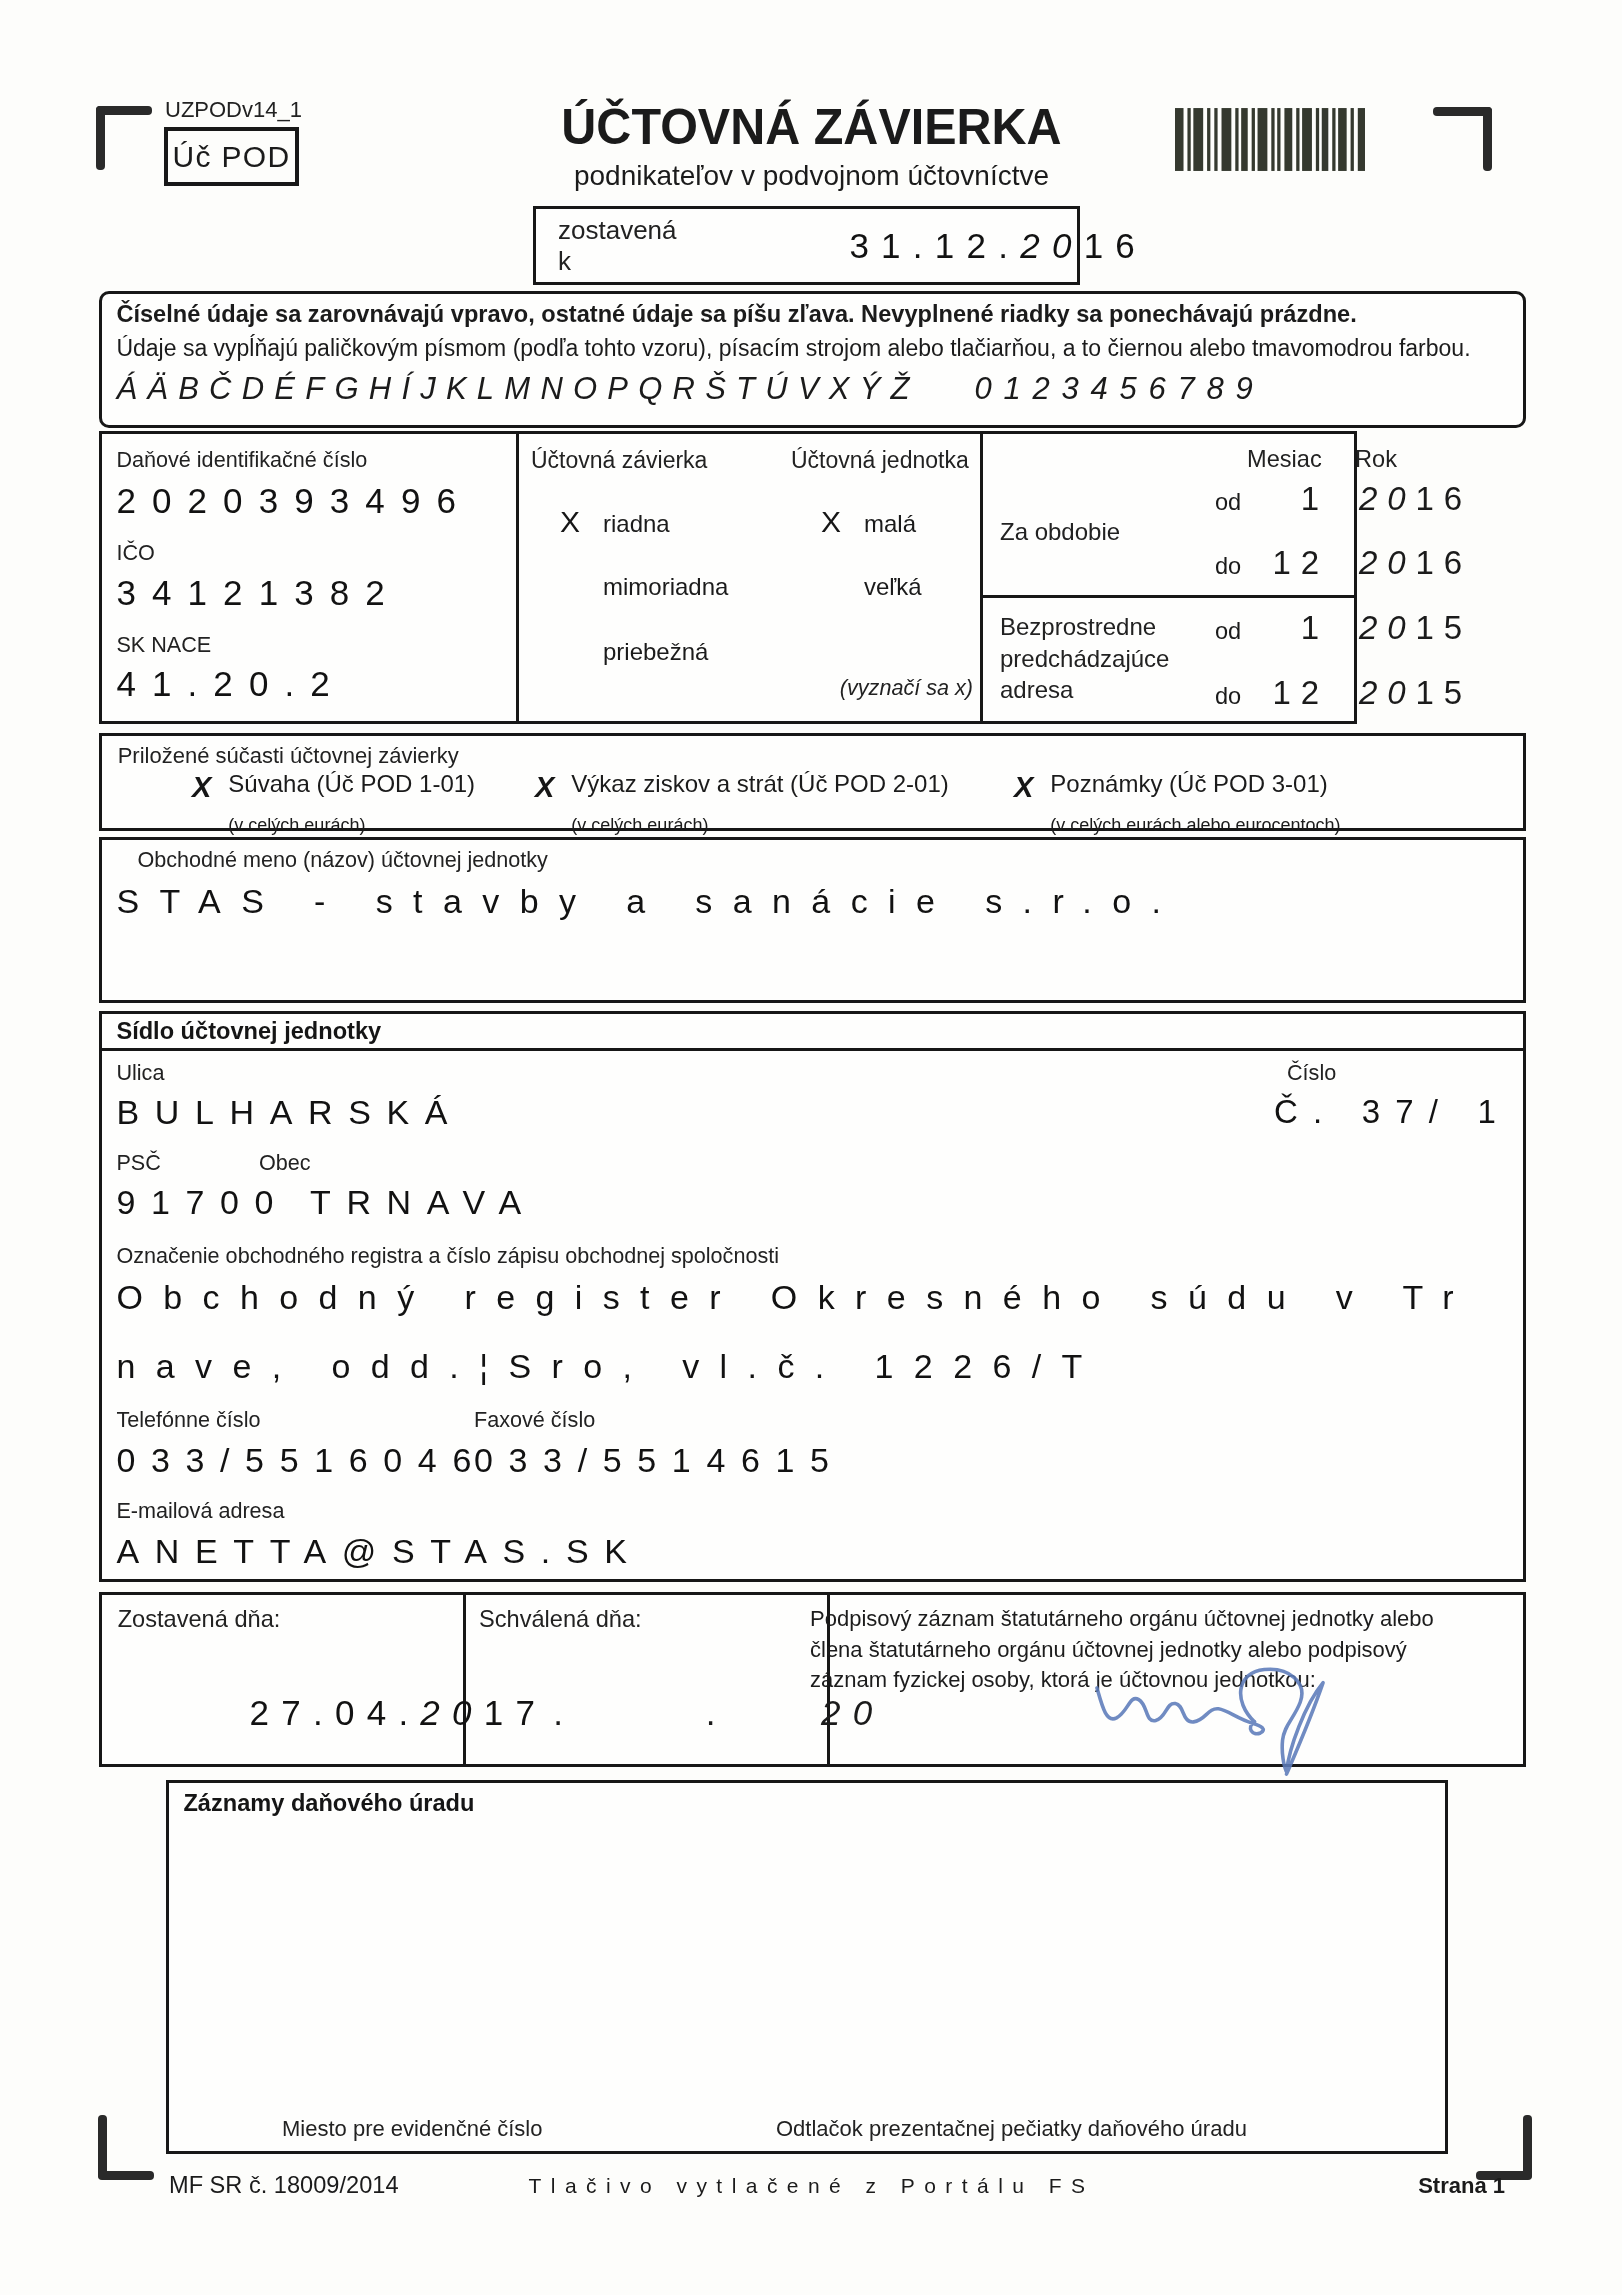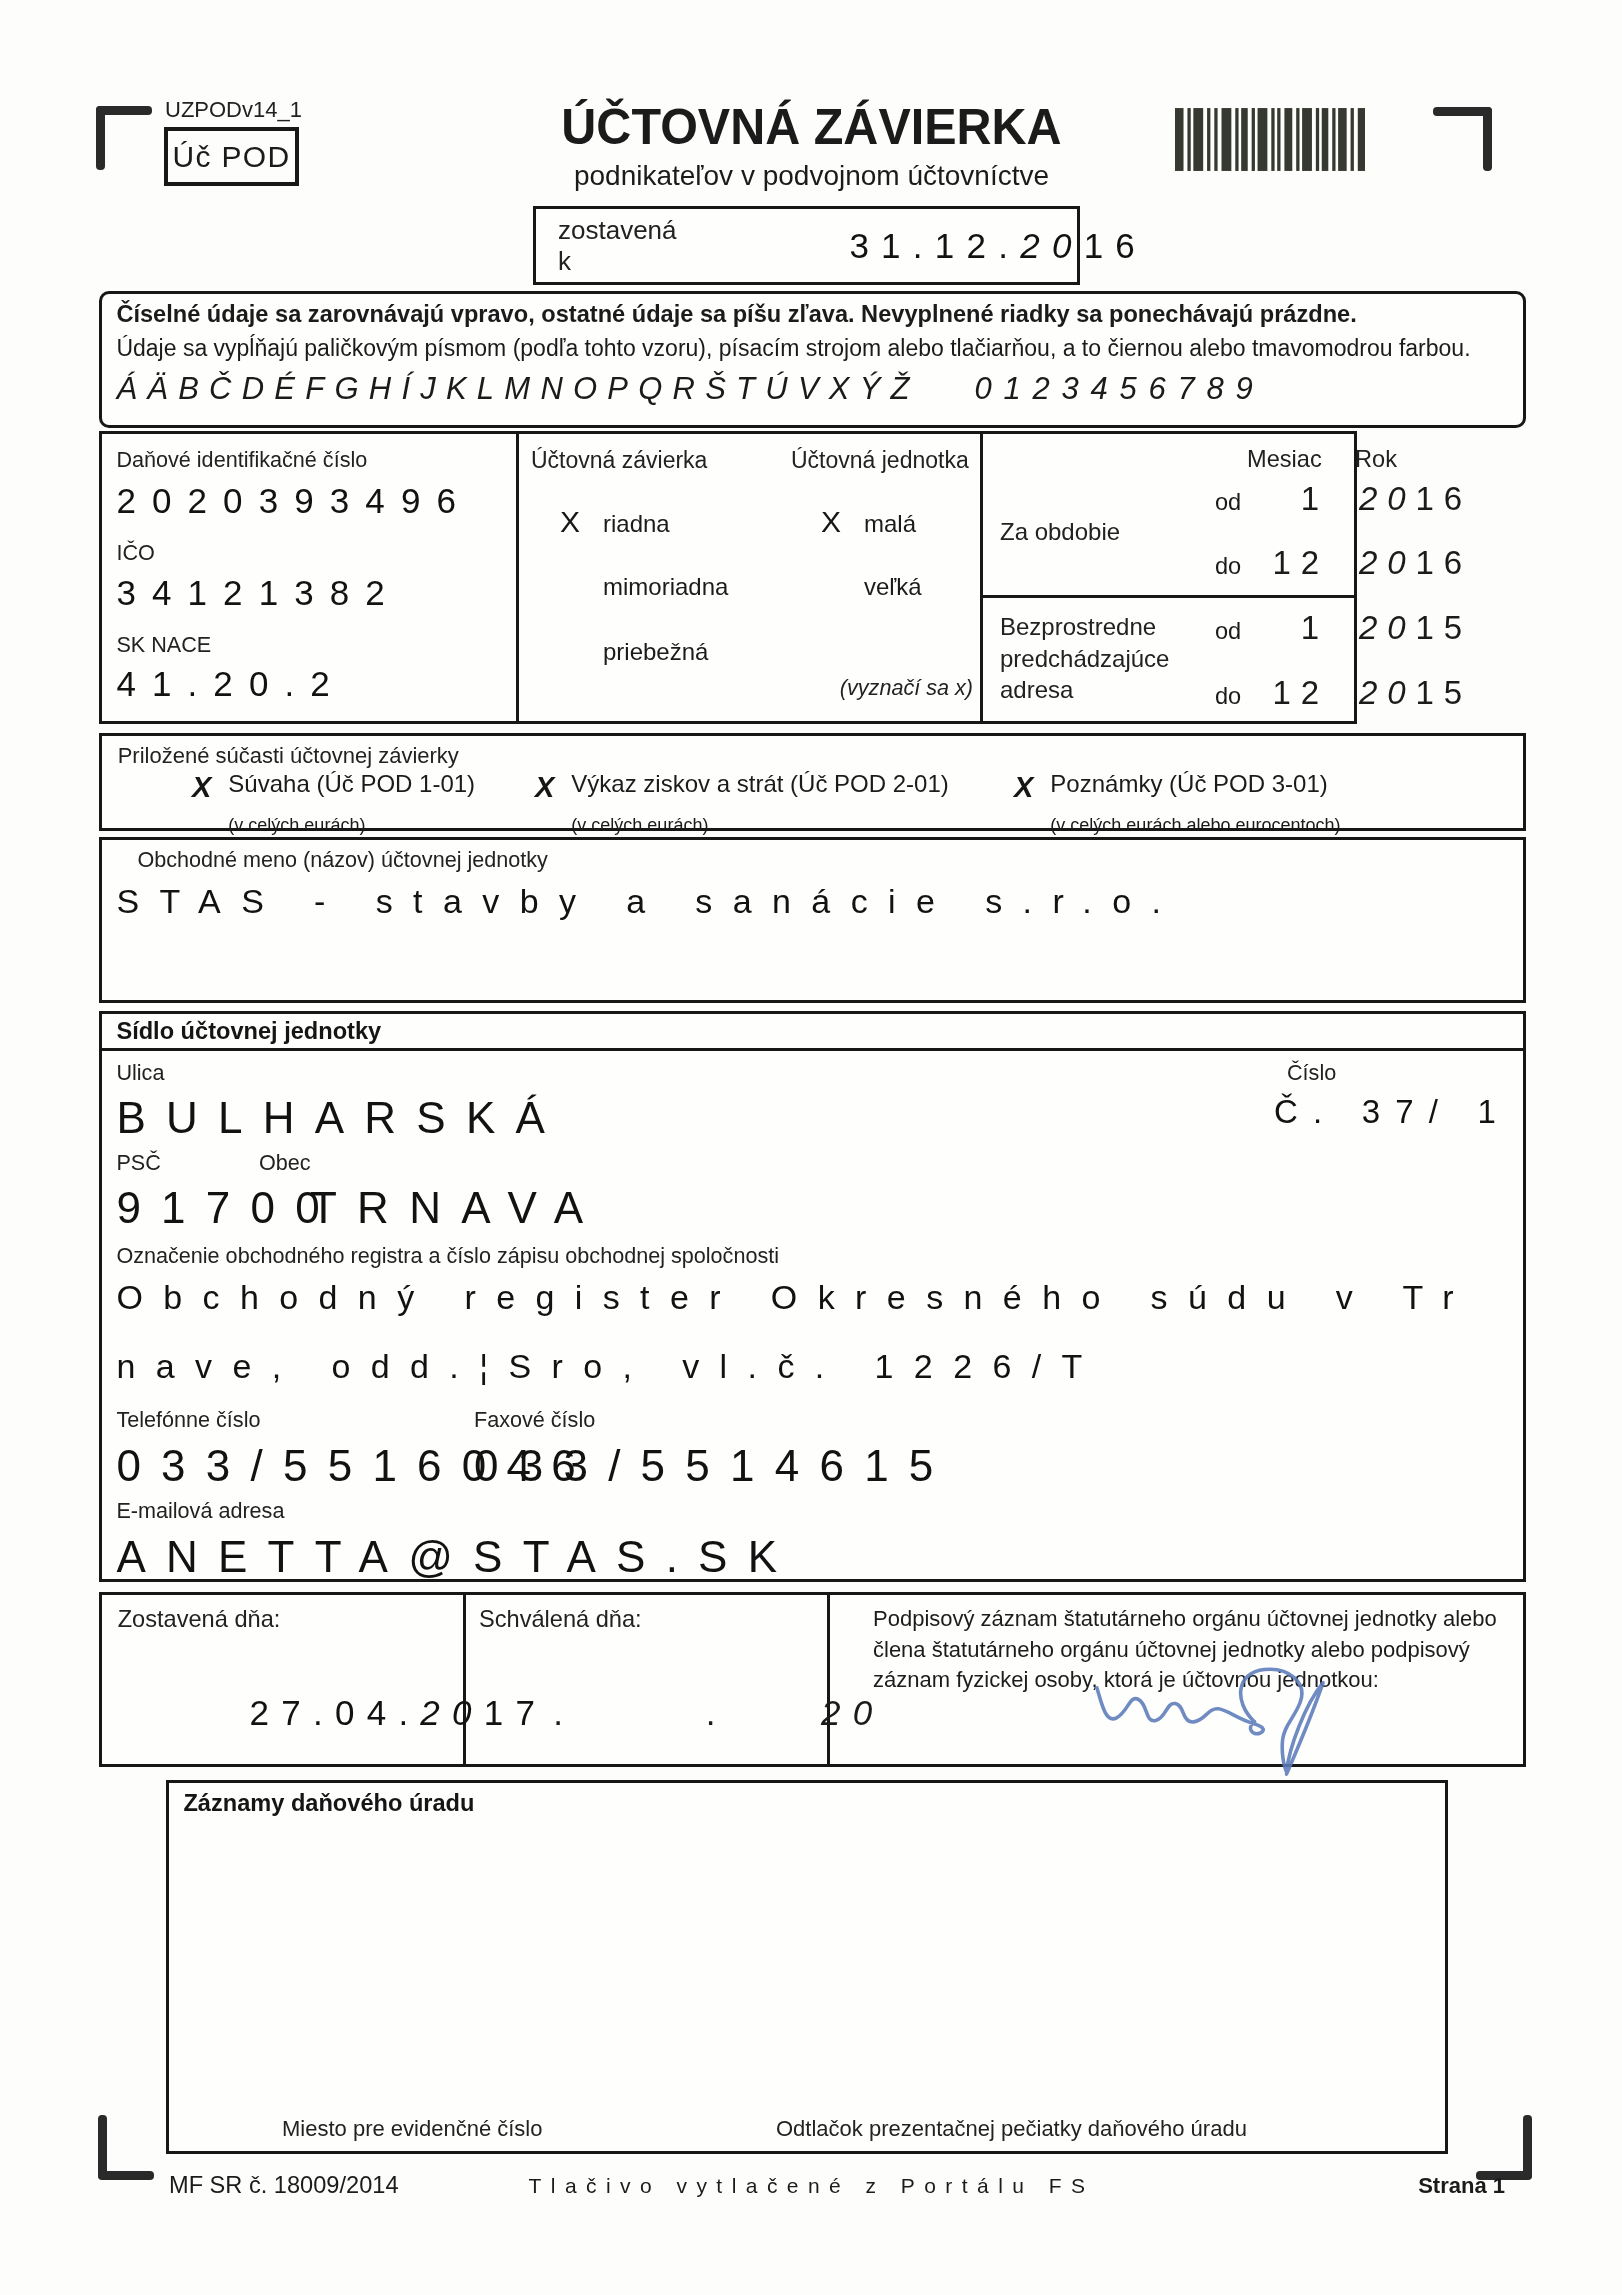--- a/index.html
+++ b/index.html
@@ -6,21 +6,21 @@
   .sheet {
     position:relative; width:1623px; height:2295px;
     background:#fdfdfb; color:#1b1b1b;
     font-family:"Liberation Sans", sans-serif;
     overflow:hidden;
   }
   .abs { position:absolute; }
   .box { position:absolute; border:3.9px solid #171717; background:#fefefd; box-sizing:border-box; }
   .lbl { font-size:21.6px; color:#222; }
   .hdr { font-size:23px; font-weight:bold; color:#151515; }
-  .fill { font-size:44px; letter-spacing:0.46em; white-space:pre; color:#121212; }
+  .fill { font-size:34px; letter-spacing:0.46em; white-space:pre; color:#121212; }
   .fill-wide { font-size:34px; letter-spacing:0.60em; white-space:pre; color:#121212; }
   .fill-date { font-size:33px; letter-spacing:0.35em; white-space:pre; color:#121212; }
   .pre-italic { font-style:italic; font-weight:400; }
   .mark { font-size:30px; color:#161616; }
   .xmark { font-size:29px; font-style:italic; font-weight:700; color:#161616; }
   .note-italic { font-size:21.6px; font-style:italic; color:#222; }
   .vline { position:absolute; width:2.6px; background:#171717; top:0; bottom:0; }
   .hline { position:absolute; height:2.6px; background:#171717; }
   .corner { position:absolute; }
   .corner div { background:#2a2a2a; position:absolute; border-radius:3.9px; }
@@ -243,21 +243,21 @@
     <div class="abs lbl" style="left:15.7px; top:10.5px; font-size:23.6px;">Zostavená dňa:</div>
     <div class="abs fill-date" style="left:15.7px; top:58px; font-size:35px;">
       <span>27.04.</span><span class="pre-italic">20</span><span>17</span>
     </div>
 
     <div class="abs lbl" style="left:377px; top:10.5px; font-size:23.6px;">Schválená dňa:</div>
     <div class="abs" style="left:393px; top:58px; font-size:35px; white-space:pre;">
       <span style="letter-spacing:1.9em;">. .</span><span class="pre-italic" style="letter-spacing:0.35em; margin-left:39px;">20</span>
     </div>
 
-    <div class="abs sig-caption" style="left:771px; top:9.2px; width:661px;">Podpisový záznam štatutárneho orgánu účtovnej jednotky alebo člena štatutárneho orgánu účtovnej jednotky alebo podpisový záznam fyzickej osoby, ktorá je účtovnou jednotkou:</div>
+    <div class="abs sig-caption" style="left:708px; top:9.2px; width:661px;">Podpisový záznam štatutárneho orgánu účtovnej jednotky alebo člena štatutárneho orgánu účtovnej jednotky alebo podpisový záznam fyzickej osoby, ktorá je účtovnou jednotkou:</div>
   </div>
 
   <svg class="abs" style="left:1093px; top:1663px; z-index:4;" width="268" height="121" viewBox="0 0 410 185">
     <g fill="none" stroke="#5d7cba" stroke-width="5.5" stroke-linecap="round" stroke-linejoin="round" opacity="0.88">
       <path d="M6,38 C14,66 20,92 36,84 C54,74 56,48 70,56 C84,64 80,92 96,88 C112,84 112,60 126,62 C140,64 136,92 154,90 C172,88 176,68 192,70 C206,72 222,86 244,92 C258,96 266,102 256,107 C244,112 234,99 247,90"></path>
       <path d="M247,90 C214,58 220,14 262,10 C300,6 328,30 317,60 C308,84 292,96 290,118 C288,138 292,158 296,166"></path>
       <path d="M296,166 C300,130 324,64 352,30 C332,88 308,142 296,170"></path>
     </g>
   </svg>
 

